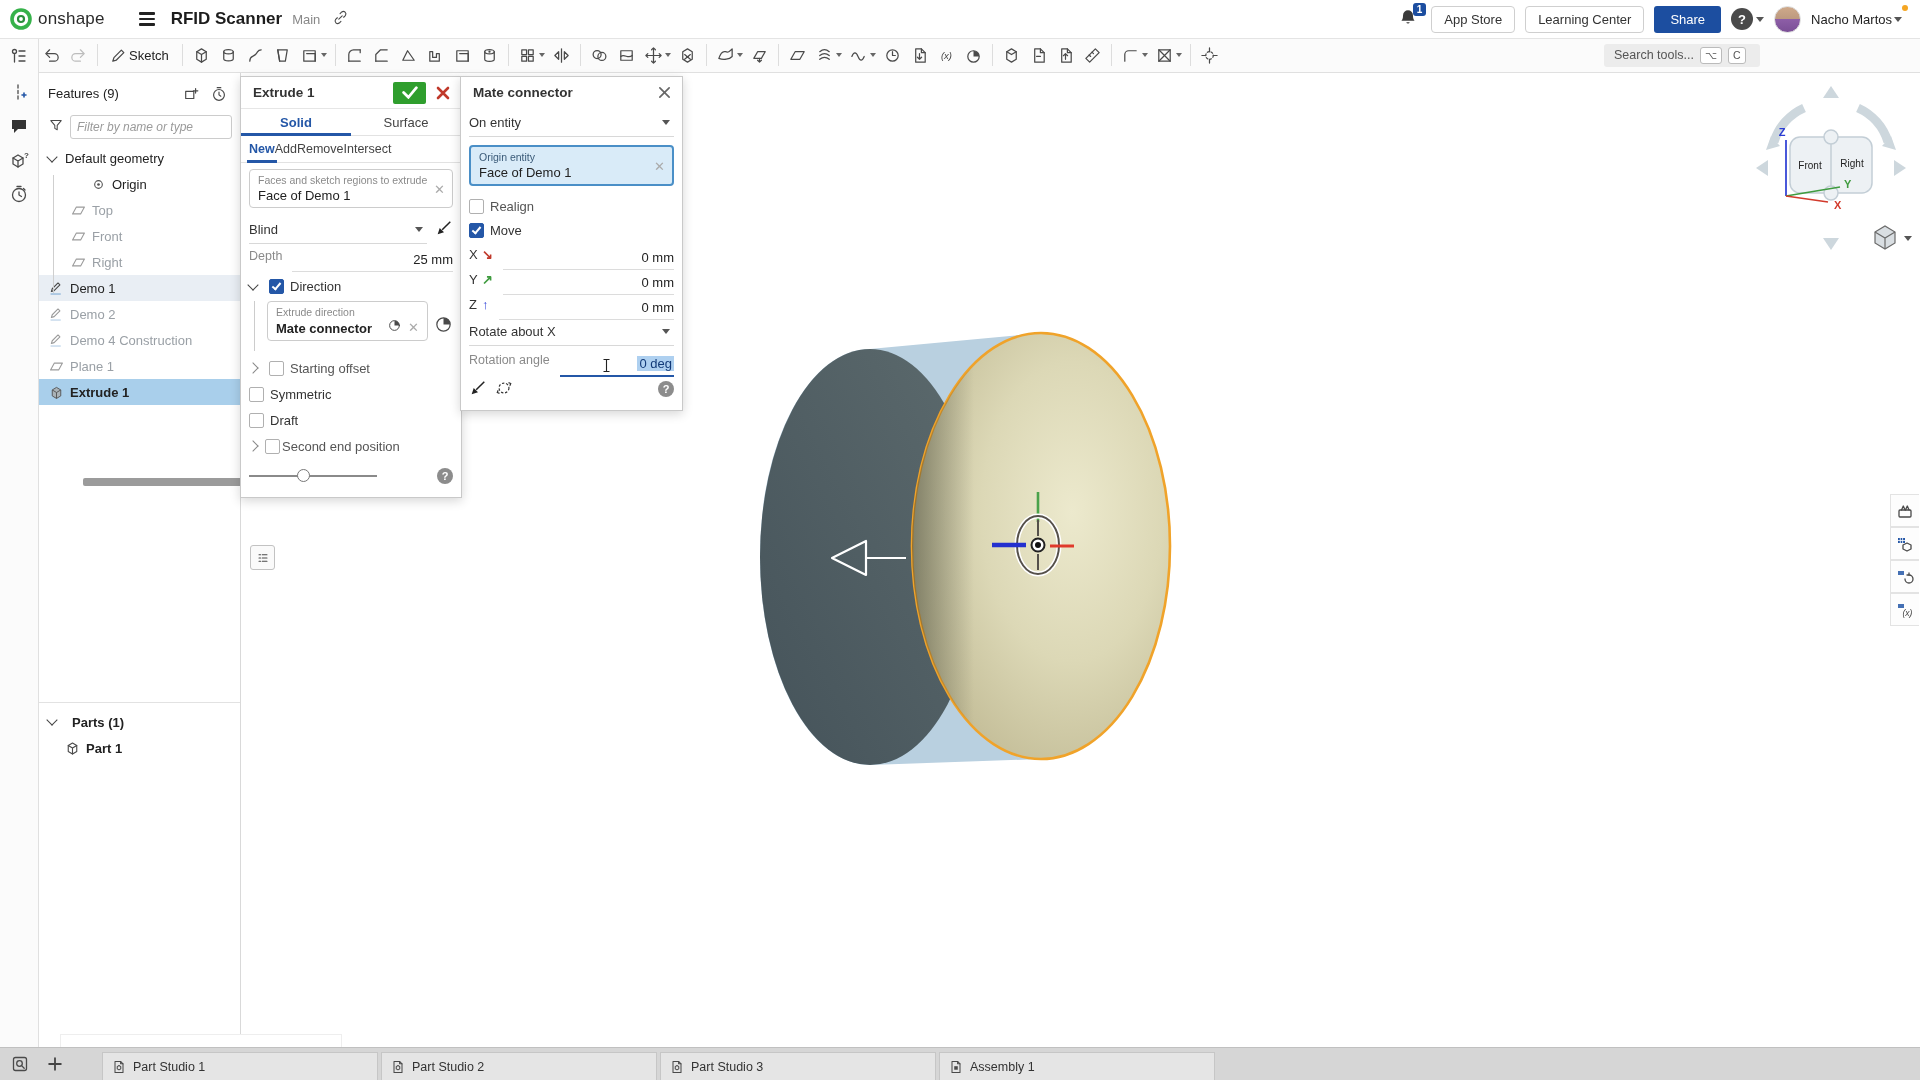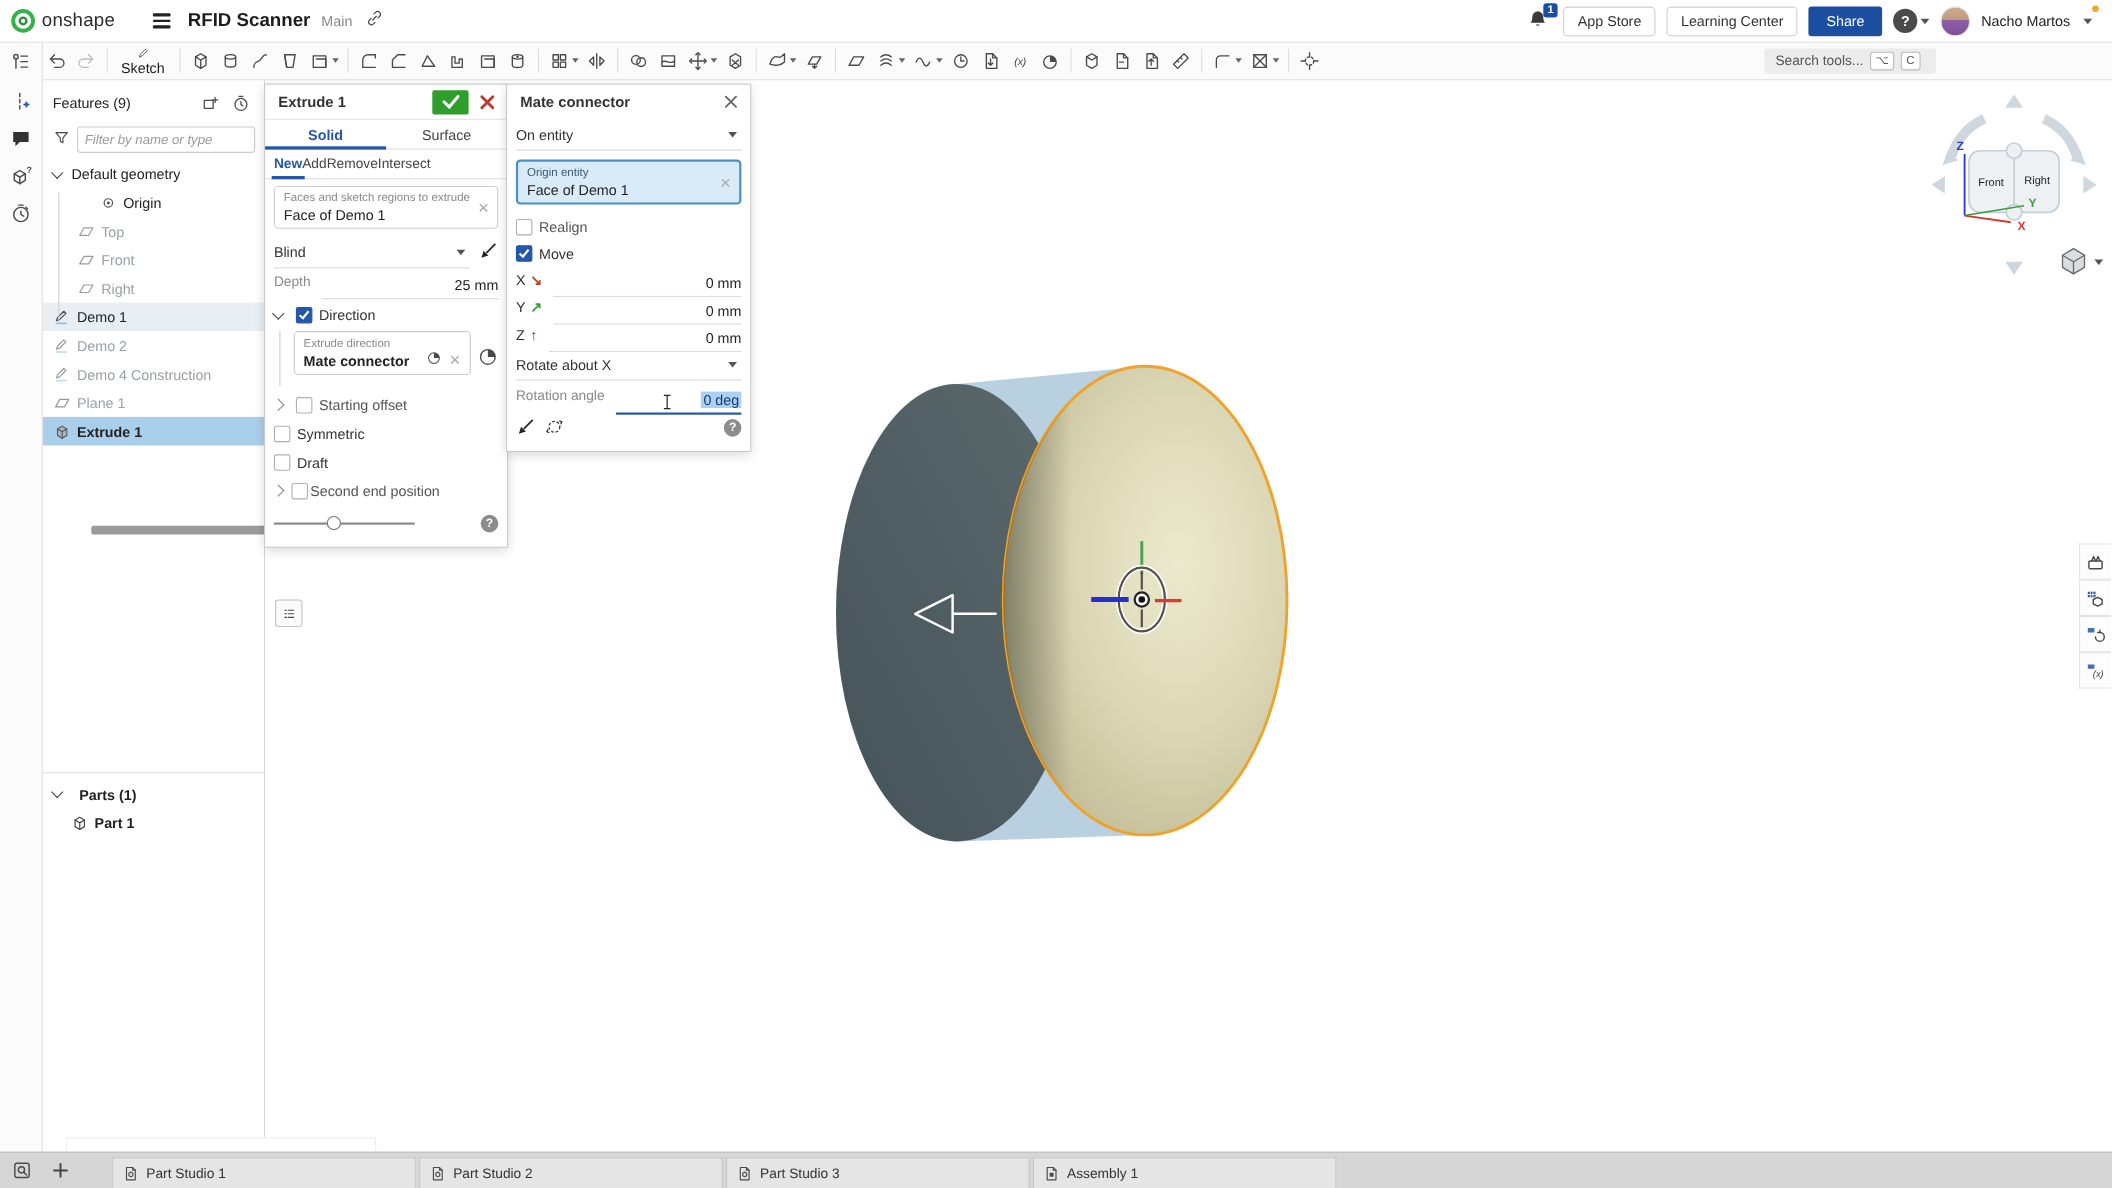--- a/index.html
+++ b/index.html
@@ -174,21 +174,21 @@
       <span class="badge">1</span>
     </div>
     <button class="hbtn">App Store</button>
     <button class="hbtn">Learning Center</button>
     <button class="sharebtn">Share</button>
     <div class="row" style="gap:3px">
       <div class="helpcirc">?</div>
       <span class="caret"></span>
     </div>
     <div class="avatar"></div>
-    <div class="row" style="gap:12px;position:relative;padding-right:4px">
+    <div class="row" style="gap:2px;position:relative;padding-right:4px">
       <span class="uname">Nacho Martos</span>
       <span class="caret"></span>
       <span class="presence" style="right:-2px;top:-7px"></span>
     </div>
   </div>
 </div>
 
 <div id="toolbar">
   <div id="toolbar-items" class="row" style="height:100%">
       <div class="tbtn">
@@ -197,21 +197,21 @@
           <path class="ic" d="M8 4L4 8l4 4"></path>
         </svg>
       </div>
       <div class="tbtn dis">
         <svg width="19" height="19" viewBox="0 0 20 20">
           <path class="ic" d="M15 8H7a4 4 0 0 0 0 8h5"></path>
           <path class="ic" d="M12 4l4 4-4 4"></path>
         </svg>
       </div>
       <div class="tbsep"></div>
-      <div class="tbtn" style="width: auto; padding: 0px 6px; flex-direction: column;">
+      <div class="tbtn" style="width: auto; padding: 0px 6px;">
         <svg width="19" height="19" viewBox="0 0 20 20">
           <path class="ic" d="M4 16l1.2-3.8L13 4.4l2.6 2.6-7.8 7.8L4 16z"></path>
         </svg>
         <span class="tblbl">Sketch</span>
       </div>
       <div class="tbsep"></div>
       <div class="tbtn">
         <svg width="19" height="19" viewBox="0 0 20 20">
           <path class="ic" d="M5 6l5-3 5 3v8l-5 3-5-3z"></path>
           <path class="ic" d="M5 6l5 3 5-3M10 9v8"></path>

